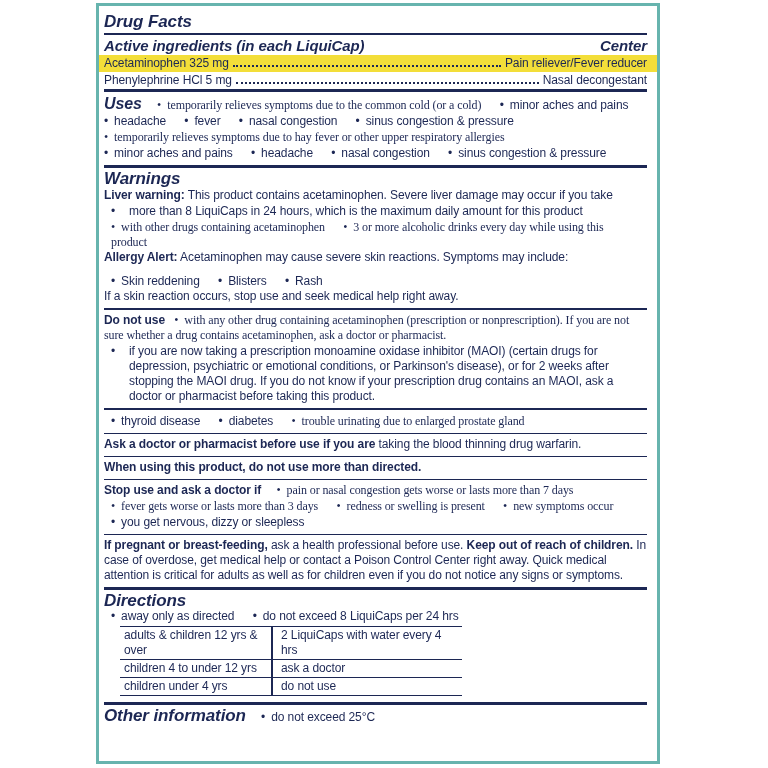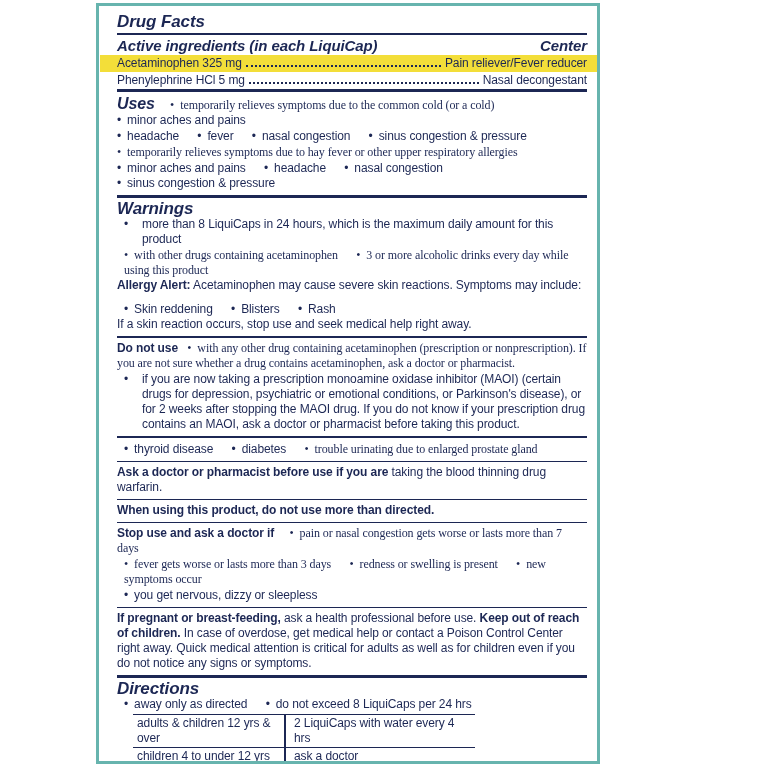--- a/index.html
+++ b/index.html
@@ -4,23 +4,23 @@
 <style>
   * { box-sizing: border-box; }
   html,body { margin:0; padding:0; }
   body {
     width:768px; height:768px; background:#ffffff;
     font-family:"Liberation Sans", sans-serif;
     color:#1c2754; font-size:12px; line-height:15px;
     letter-spacing:-0.1px; position:relative; overflow:hidden;
   }
   .panel {
-    position:absolute; left:96px; top:3px; width:504px; height:761px;
+    position:absolute; left:96px; top:3px; width:564px; height:761px;
     border:3px solid #67b4ae; background:#fff;
-    padding:5px 10px 0 18px; overflow:hidden;
+    padding:5px 10px 0 5px; overflow:hidden;
   }
   .title { font-size:17px; font-weight:700; font-style:italic; padding:3px 0 4px; }
   .rule { background:#1c2754; width:100%; }
   .t1 { height:1px; }
   .t2 { height:2px; }
   .t3 { height:3px; }
   .ai-head { display:flex; justify-content:space-between; align-items:flex-end; padding:3px 0 2px; }
   .h-ital { font-weight:700; font-style:italic; font-size:15px; }
   .ing-row { display:flex; align-items:baseline; padding:1px 0; }
   .ing-row.hl { background:#f3de39; margin:0 -10px 0 -17px; padding:1px 10px 1px 17px; }
@@ -85,20 +85,24 @@
       <span class="bi">minor aches and pains</span>
       <span class="bi">headache</span>
       <span class="bi">nasal congestion</span>
       <span class="bi">sinus congestion &amp; pressure</span>
     </div>
   </div>
   <div class="rule t3"></div>
 
   <div class="sec">
     <div class="sec-h big">Warnings</div>
+    <div class="mt2">
+      <span class="b">Liver warning:</span>
+      <span>This product contains acetaminophen. Severe liver damage may occur if you take</span>
+    </div>
     <div class="bb">more than 8 LiquiCaps in 24 hours, which is the maximum daily amount for this product</div>
     <div class="flow" style="padding-left:7px;">
       <span class="bi wrapok">with other drugs containing acetaminophen</span>
       <span class="bi wrapok">3 or more alcoholic drinks every day while using this product</span>
     </div>
     <div>
       <span class="b">Allergy Alert:</span>
       <span>Acetaminophen may cause severe skin reactions. Symptoms may include:</span>
     </div>
     <div class="flow" style="padding-left:7px;margin-top:8px;">

